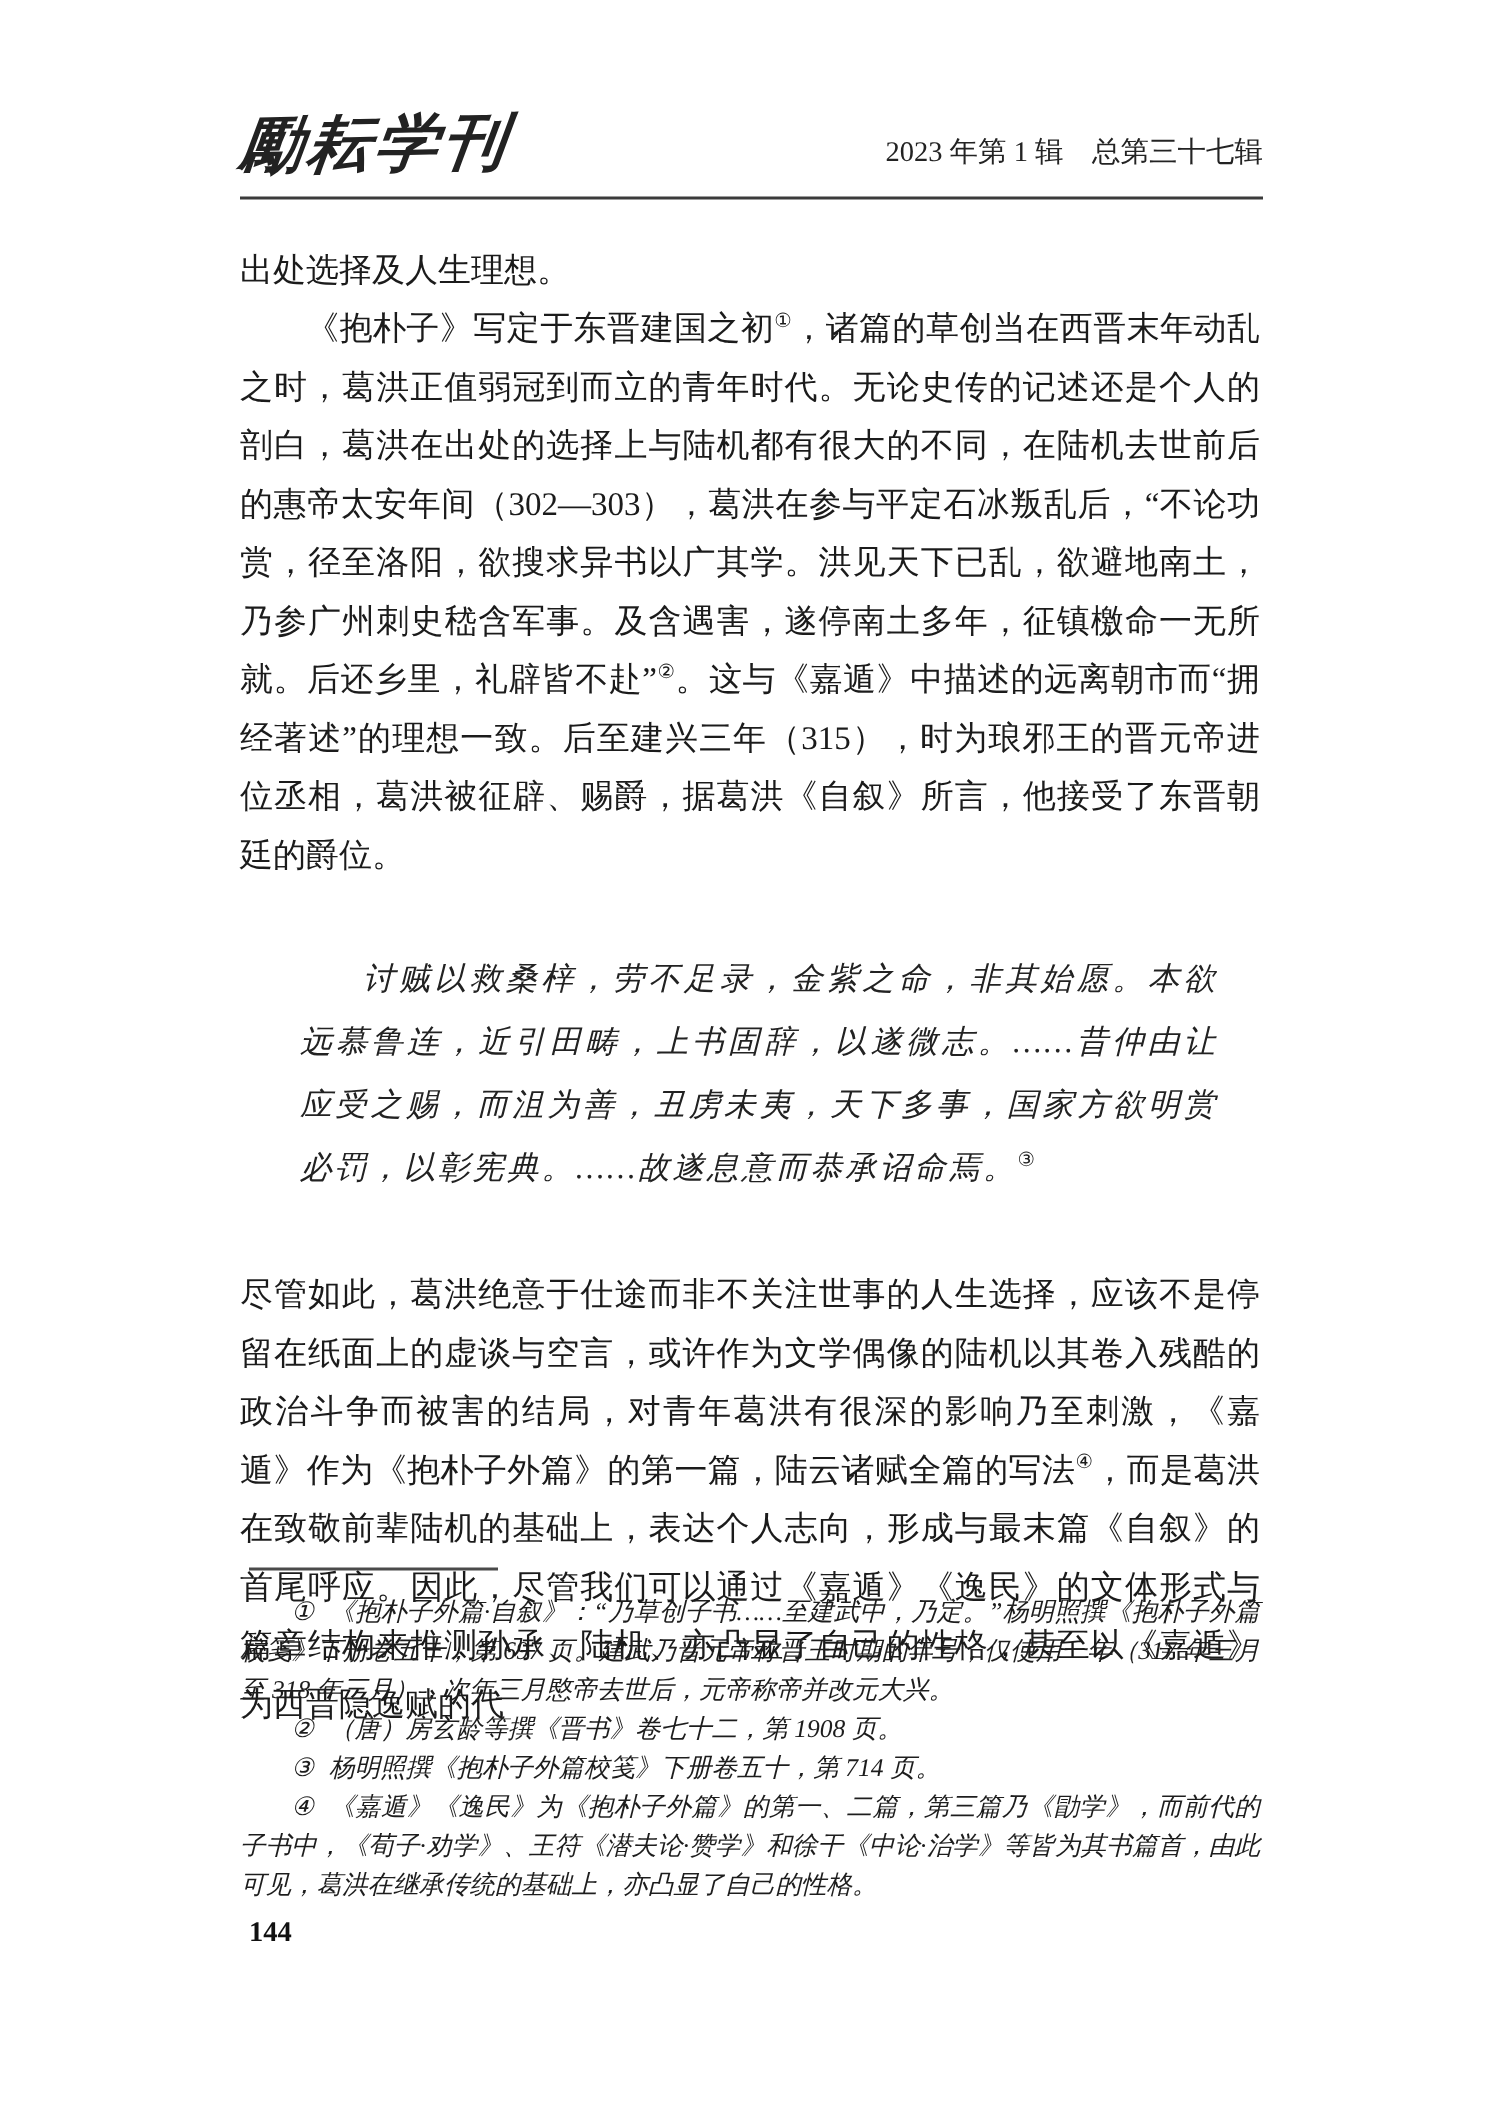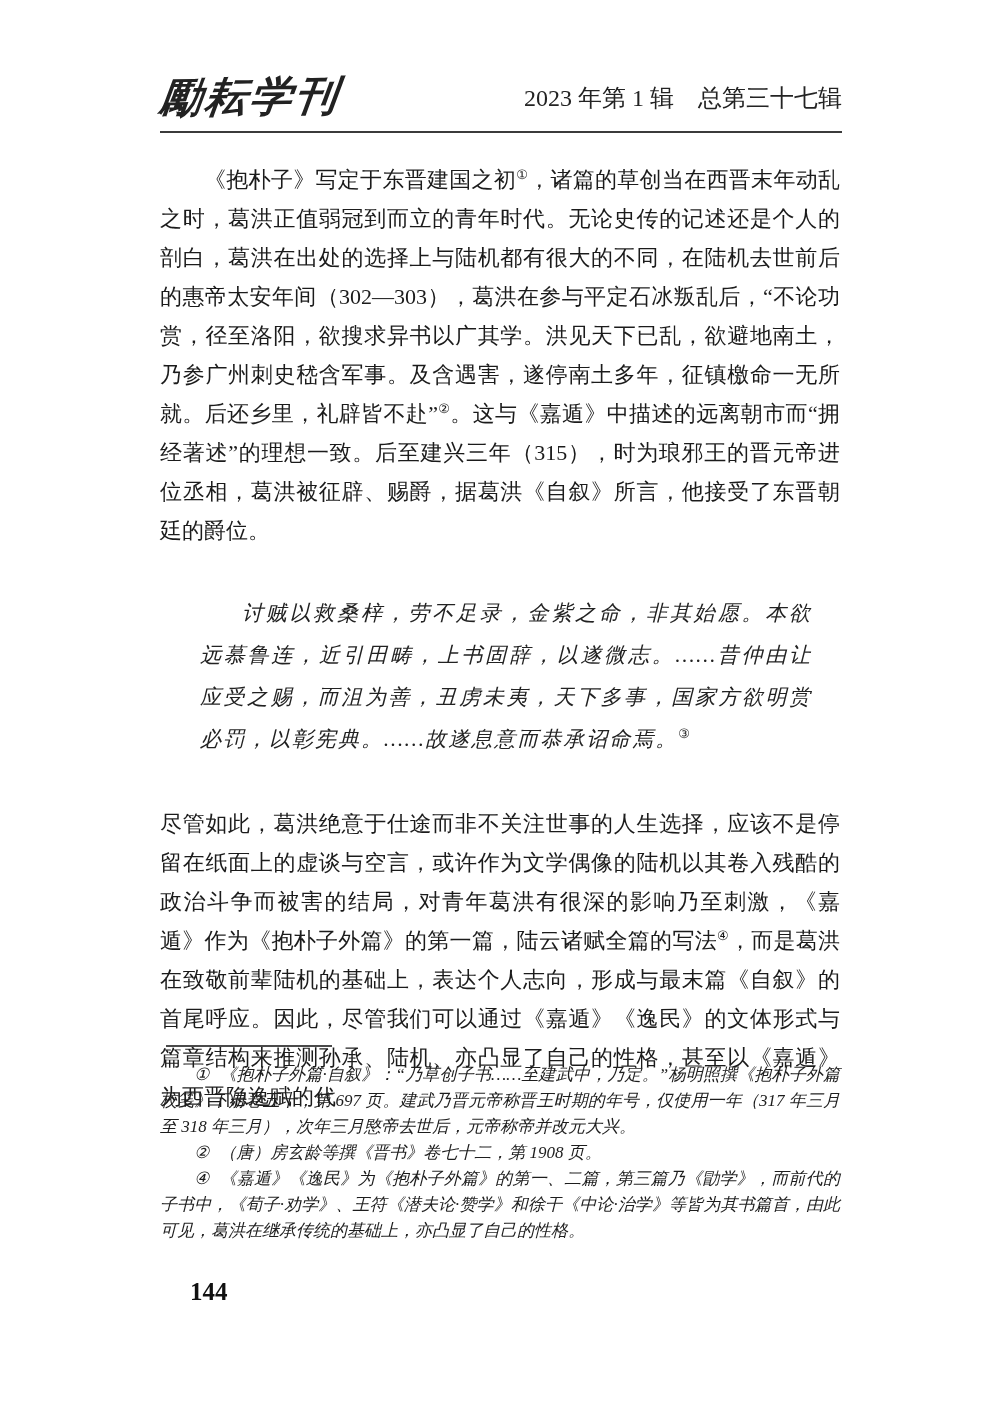--- a/index.html
+++ b/index.html
@@ -24,21 +24,21 @@
   .logo {
     font-size: 42px;
     font-weight: 700;
     font-style: italic;
     transform: skewX(-8deg) rotate(-1deg);
     letter-spacing: 3px;
     color: #222;
     line-height: 1.1;
   }
   .issue {
-    font-size: 24px;
+    font-size: 19px;
     color: #232323;
     padding-bottom: 6px;
     white-space: pre;
   }
   .header-rule {
     position: absolute;
     left: 160px;
     right: 150px;
     top: 131px;
     border: none;
@@ -98,51 +98,52 @@
     line-height: 26px;
     text-align: justify;
     text-indent: 2em;
     color: #1d1d1d;
   }
   .fn-marker { margin-right: 10px; }
   .page-number {
     position: absolute;
     left: 166px;
     top: 1278px;
-    font-size: 25px;
+    font-size: 19px;
     font-weight: 700;
     color: #111;
-    margin-left: 24px;
   }
 </style>
 </head>
 <body>
 
 <div class="page">
 
   <div class="header">
     <div class="logo">勵耘学刊</div>
     <div class="issue">2023 年第 1 辑　总第三十七辑</div>
   </div>
 
   <hr class="header-rule">
 
   <div class="content">
     <div id="paragraphs">
+        <p class="body-para"><span>出处选择及人生理想。</span></p>
         <p class="body-para indent"><span>《抱朴子》写定于东晋建国之初</span><sup class="fn-ref">①</sup><span>，诸篇的草创当在西晋末年动乱之时，葛洪正值弱冠到而立的青年时代。无论史传的记述还是个人的剖白，葛洪在出处的选择上与陆机都有很大的不同，在陆机去世前后的惠帝太安年间（302—303），葛洪在参与平定石冰叛乱后，“不论功赏，径至洛阳，欲搜求异书以广其学。洪见天下已乱，欲避地南土，乃参广州刺史嵇含军事。及含遇害，遂停南土多年，征镇檄命一无所就。后还乡里，礼辟皆不赴”</span><sup class="fn-ref">②</sup><span>。这与《嘉遁》中描述的远离朝市而“拥经著述”的理想一致。后至建兴三年（315），时为琅邪王的晋元帝进位丞相，葛洪被征辟、赐爵，据葛洪《自叙》所言，他接受了东晋朝廷的爵位。</span></p>
         <p class="quote"><span>讨贼以救桑梓，劳不足录，金紫之命，非其始愿。本欲远慕鲁连，近引田畴，上书固辞，以遂微志。……昔仲由让应受之赐，而沮为善，丑虏未夷，天下多事，国家方欲明赏必罚，以彰宪典。……故遂息意而恭承诏命焉。</span><sup class="fn-ref">③</sup></p>
         <p class="body-para"><span>尽管如此，葛洪绝意于仕途而非不关注世事的人生选择，应该不是停留在纸面上的虚谈与空言，或许作为文学偶像的陆机以其卷入残酷的政治斗争而被害的结局，对青年葛洪有很深的影响乃至刺激，《嘉遁》作为《抱朴子外篇》的第一篇，陆云诸赋全篇的写法</span><sup class="fn-ref">④</sup><span>，而是葛洪在致敬前辈陆机的基础上，表达个人志向，形成与最末篇《自叙》的首尾呼应。因此，尽管我们可以通过《嘉遁》《逸民》的文体形式与篇章结构来推测孙承、陆机、亦凸显了自己的性格，甚至以《嘉遁》为西晋隐逸赋的代</span></p>
       </div>
   </div>
 
   <hr class="fn-sep">
 
   <div class="footnotes">
     <div id="footnote-list">
         <p class="footnote"><span class="fn-marker">①</span><span>《抱朴子外篇·自叙》：“乃草创子书……至建武中，乃定。”杨明照撰《抱朴子外篇校笺》下册卷五十，第 697 页。建武乃晋元帝称晋王时期的年号，仅使用一年（317 年三月至 318 年三月），次年三月愍帝去世后，元帝称帝并改元大兴。</span></p>
         <p class="footnote"><span class="fn-marker">②</span><span>（唐）房玄龄等撰《晋书》卷七十二，第 1908 页。</span></p>
+        <p class="footnote"><span class="fn-marker">③</span><span>杨明照撰《抱朴子外篇校笺》下册卷五十，第 714 页。</span></p>
         <p class="footnote"><span class="fn-marker">④</span><span>《嘉遁》《逸民》为《抱朴子外篇》的第一、二篇，第三篇乃《勖学》，而前代的子书中，《荀子·劝学》、王符《潜夫论·赞学》和徐干《中论·治学》等皆为其书篇首，由此可见，葛洪在继承传统的基础上，亦凸显了自己的性格。</span></p>
       </div>
   </div>
 
   <div class="page-number">144</div>
 
 </div>
 
 </body></html>

